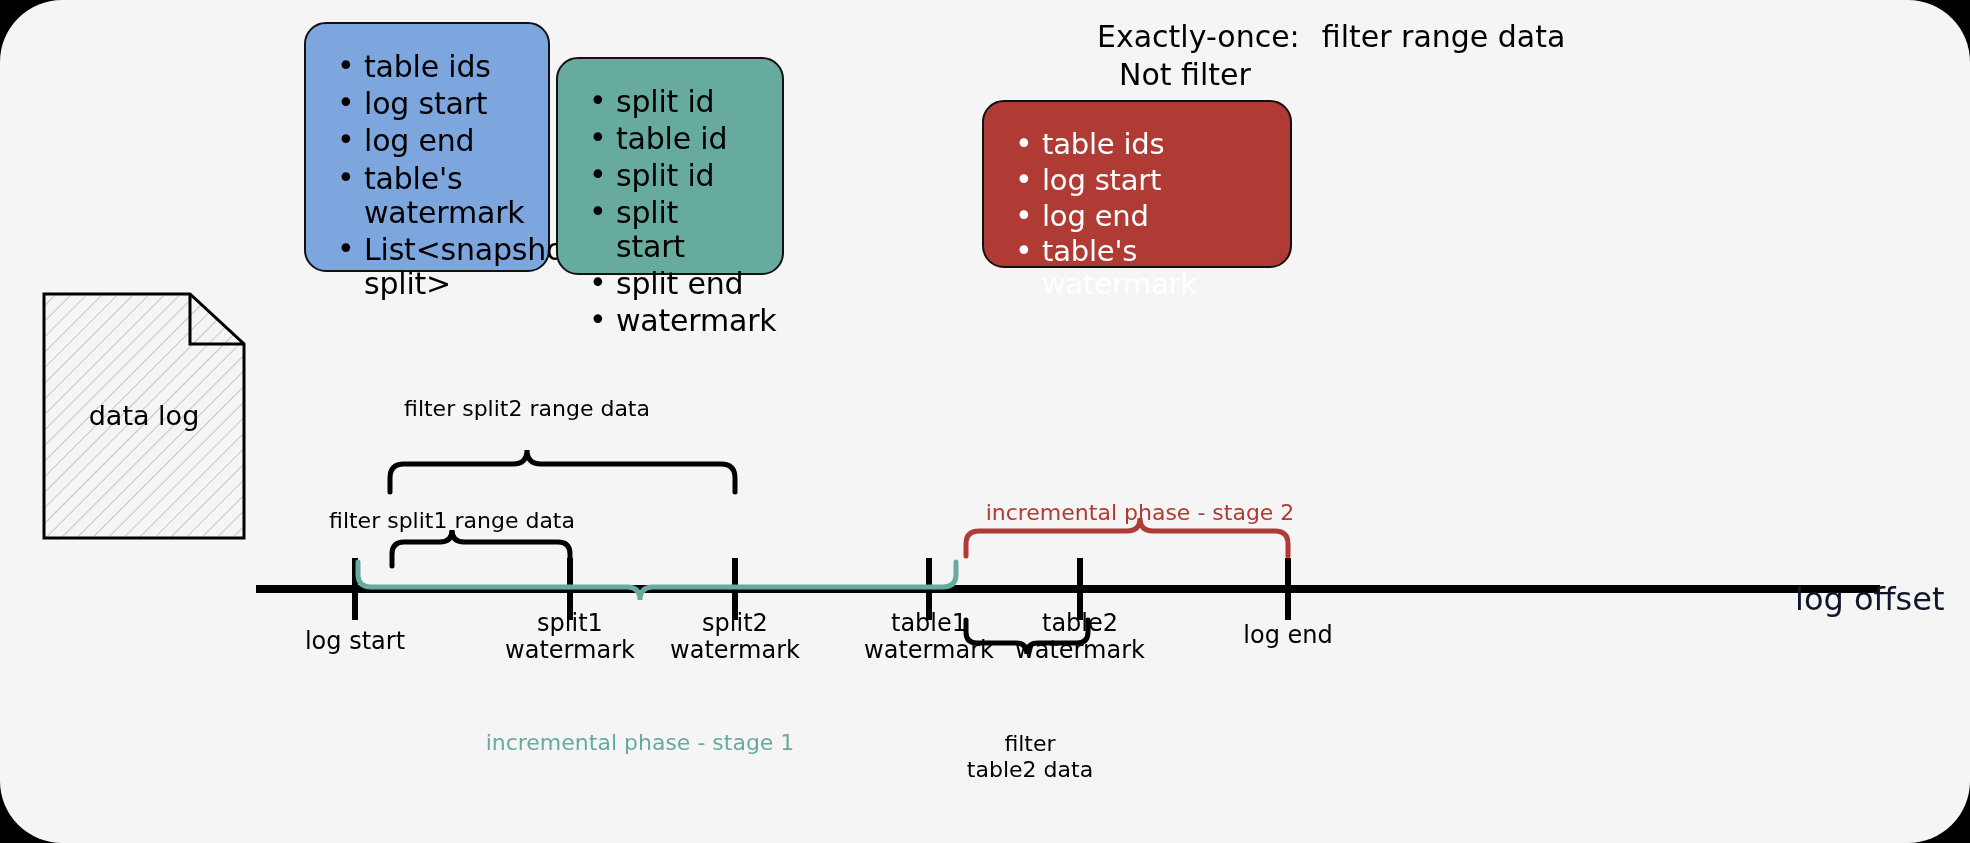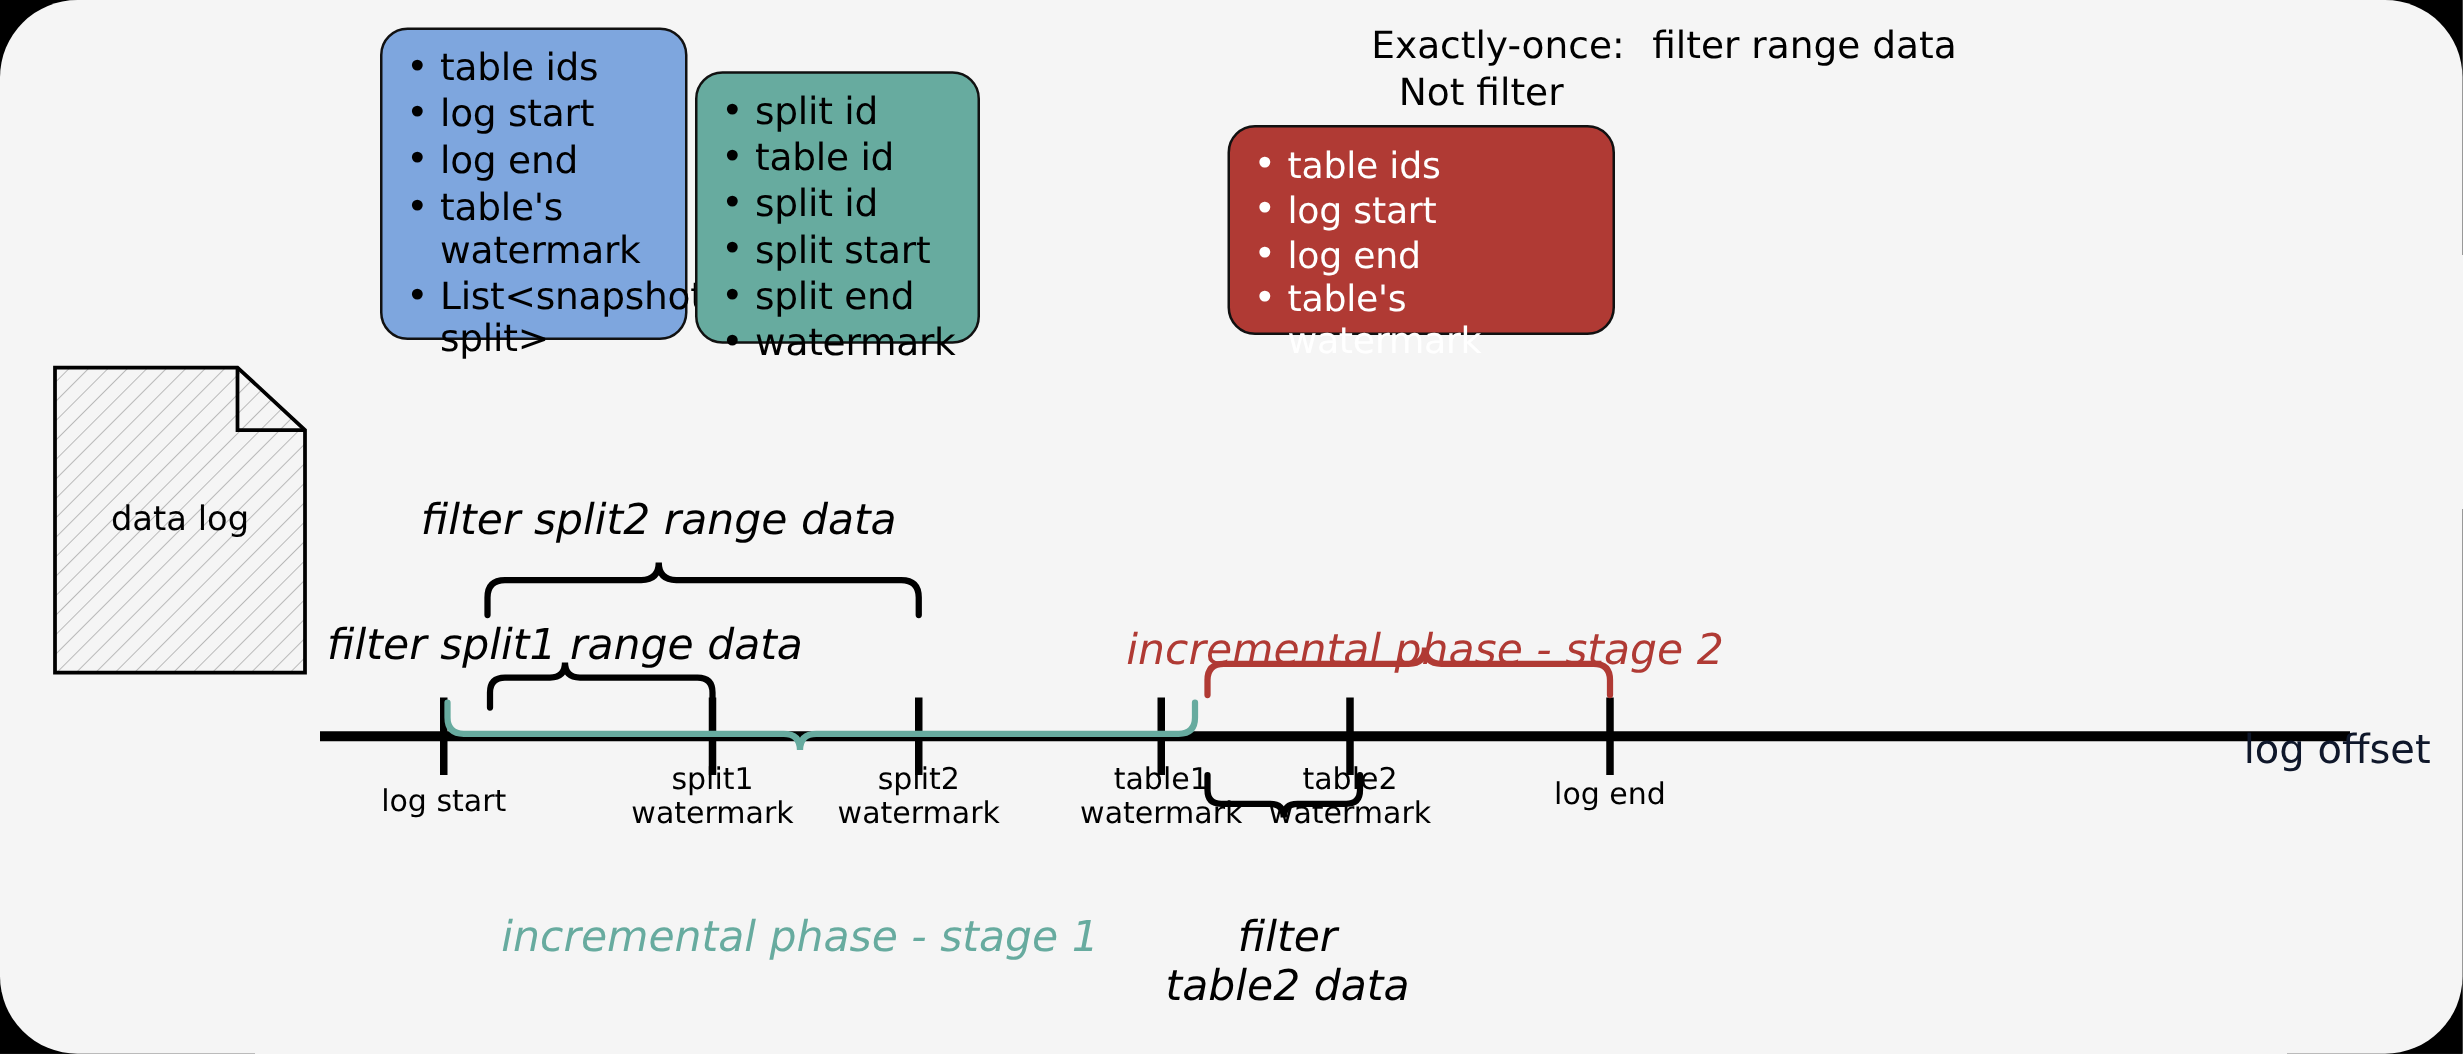--- a/index.html
+++ b/index.html
@@ -25,21 +25,21 @@
 
   
   .spec-box {
     position: absolute;
     border: 2px solid #111111;
     border-radius: 22px;
     box-sizing: border-box;
     padding: 14px 20px 14px 16px;
   }
   .spec-box ul {
-    margin: 0;
+    margin: 12px;
     padding: 0 0 0 30px;
     list-style: none;
   }
   .spec-box li {
     position: relative;
     font-size: 31px;
     line-height: 1.12;
     color: #000000;
     margin: 0 0 3px 0;
     letter-spacing: -0.2px;
@@ -92,26 +92,25 @@
     position: absolute;
     text-align: center;
     font-size: 24px;
     line-height: 1.14;
     color: #000000;
     transform: translateX(-50%);
     white-space: pre-line;
   }
   .brace-label {
     position: absolute;
-    font-size: 34px;
+    font-size: 22px;
     color: #000000;
     transform: translateX(-50%);
     white-space: nowrap;
     text-align: center;
-    font-style: italic;
   }
   .brace-label.accent-red   { color: #B03A34; }
   .brace-label.accent-green { color: #67AB9F; }
   .brace-label.two-line { white-space: pre-line; line-height: 1.16; }
 
   #axis-label {
     position: absolute;
     left: 1795px;
     top: 580px;
     font-size: 32px;
@@ -212,21 +211,21 @@
   <div class="tick-label" style="left:570px;  top:610px;">split1
 watermark</div>
   <div class="tick-label" style="left:735px;  top:610px;">split2
 watermark</div>
   <div class="tick-label" style="left:929px;  top:610px;">table1
 watermark</div>
   <div class="tick-label" style="left:1080px; top:610px;">table2
 watermark</div>
   <div class="tick-label" style="left:1288px; top:622px;">log end</div>
 
-  <div class="brace-label" style="left:452px;  top:496px;">filter split1 range data</div>
+  <div class="brace-label" style="left:452px;  top:508px;">filter split1 range data</div>
   <div class="brace-label" style="left:527px;  top:396px;">filter split2 range data</div>
   <div class="brace-label accent-red" style="left:1140px; top:500px;text-align:center;">incremental phase - stage 2</div>
   <div class="brace-label accent-green" style="left:640px;  top:730px;">incremental phase - stage 1</div>
   <div class="brace-label two-line" style="left:1030px; top:715px;margin-top:16px;">filter
 table2 data</div>
 
   <div id="axis-label">log offset</div>
 
 </div>
 

